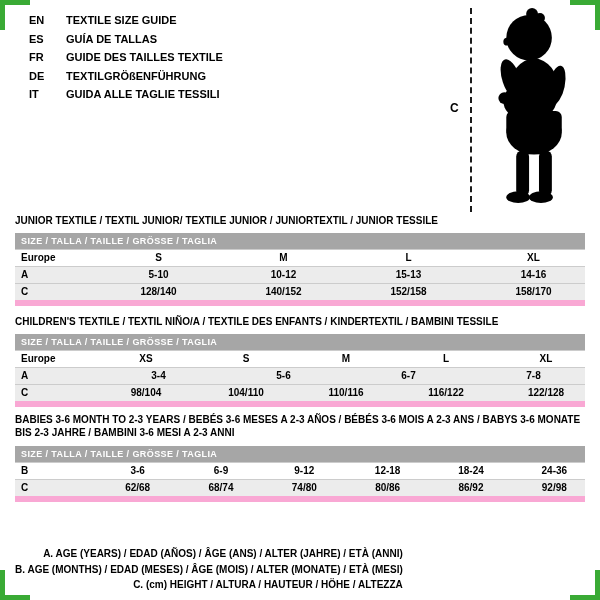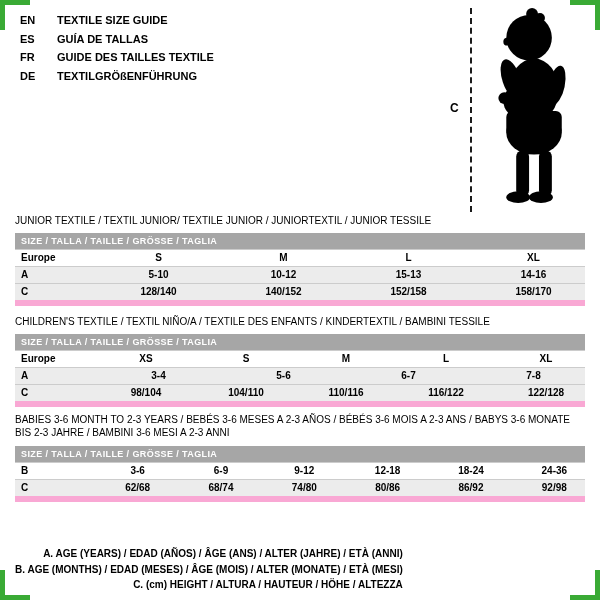--- a/index.html
+++ b/index.html
@@ -14,32 +14,32 @@
   :root { --green: #3aaa35; --thead-bg: #a6a6a6; }
 
   
   .corner { position: absolute; width: 30px; height: 30px; }
   .corner.tl { top: 0; left: 0;  border-top: 5px solid var(--green); border-left: 5px solid var(--green); }
   .corner.tr { top: 0; right: 0; border-top: 5px solid var(--green); border-right: 5px solid var(--green); }
   .corner.bl { bottom: 0; left: 0;  border-bottom: 5px solid var(--green); border-left: 5px solid var(--green); }
   .corner.br { bottom: 0; right: 0; border-bottom: 5px solid var(--green); border-right: 5px solid var(--green); }
 
   
-  .langs { position: absolute; left: 20px; top: 11px; font-size: 11px; font-weight: bold; line-height: 18.5px; }
+  .langs { position: absolute; left: 29px; top: 11px; font-size: 11px; font-weight: bold; line-height: 18.5px; }
   .lang-row { display: flex; white-space: nowrap; }
   .lang-code { width: 37px; }
 
   
   .figure { position: absolute; left: 444px; top: 6px; width: 152px; height: 210px; }
   .c-label { position: absolute; left: 6px; top: 95px; font-size: 12px; font-weight: bold; }
   .dash-line { position: absolute; left: 26px; top: 2px; height: 204px; border-left: 2px dashed #1a1a1a; }
   .figure svg { position: absolute; left: 38px; top: 0; }
 
   
-  .sec-title { position: absolute; left: 15px; width: 572px; font-size: 10px; font-weight: normal; line-height: 13px; }
+  .sec-title { position: absolute; left: 15px; width: 572px; font-size: 10px; font-weight: bold; line-height: 13px; }
 
   
   .table { position: absolute; left: 15px; width: 570px; border-bottom: 6px solid #f9a8d4; }
   .thead { height: 16px; line-height: 16px; background: var(--thead-bg); color: #ffffff;
            font-size: 9px; font-weight: bold; padding-left: 6px; letter-spacing: .4px; }
   .trow { display: flex; height: 17px; line-height: 16px; font-size: 10px; font-weight: bold;
           border-top: 1px solid #cccccc; background: #ffffff; gap: 22px; }
   .trow.shade { background: #ececec; }
   .tcell { flex: 1; text-align: center; }
   .tlabel { flex: 0 0 70px; text-align: left; padding-left: 6px; }
@@ -66,20 +66,24 @@
       <span class="lang-code">ES</span>
       <span class="lang-title">GUÍA DE TALLAS</span>
     </div>
     <div class="lang-row">
       <span class="lang-code">FR</span>
       <span class="lang-title">GUIDE DES TAILLES TEXTILE</span>
     </div>
     <div class="lang-row">
       <span class="lang-code">DE</span>
       <span class="lang-title">TEXTILGRÖßENFÜHRUNG</span>
+    </div>
+    <div class="lang-row">
+      <span class="lang-code">IT</span>
+      <span class="lang-title">GUIDA ALLE TAGLIE TESSILI</span>
     </div>
   </div>
 
   <div class="figure">
     <span class="c-label">C</span>
     <div class="dash-line"></div>
     <svg width="110" height="208" viewBox="0 0 110 210" aria-hidden="true">
       <g fill="#000000">
         <circle cx="50" cy="8" r="6"></circle>
         <circle cx="58" cy="12" r="5"></circle>

